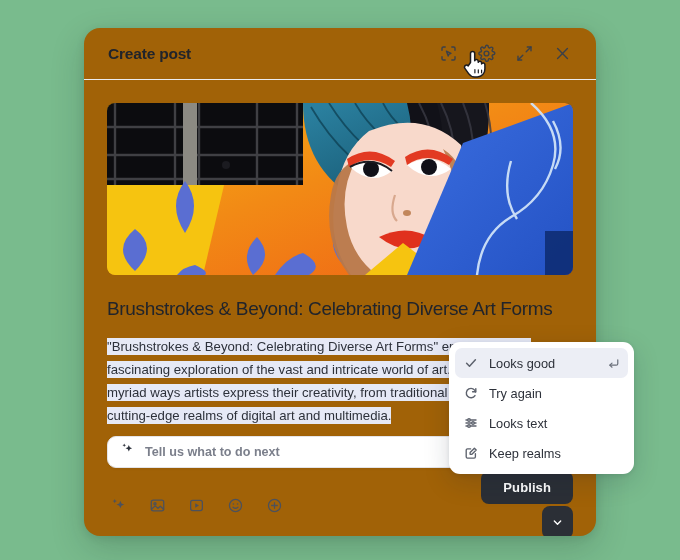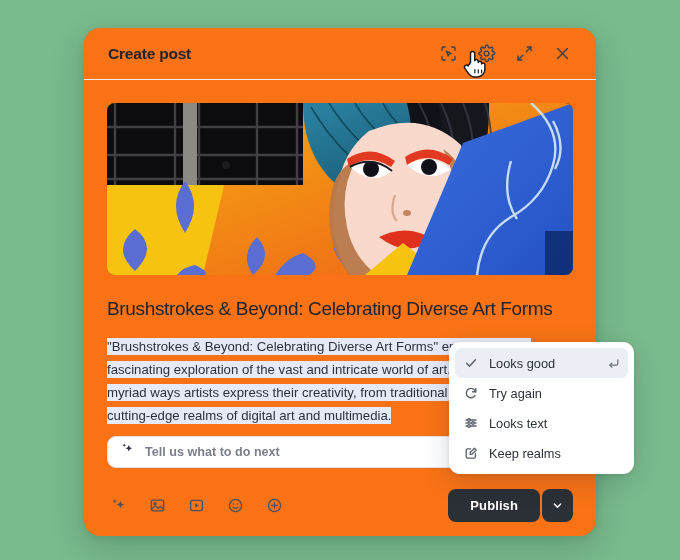--- a/index.html
+++ b/index.html
@@ -16,21 +16,21 @@
     -webkit-font-smoothing: antialiased;
   }
 
   
   .modal {
     position: absolute;
     left: 84px;
     top: 28px;
     width: 512px;
     height: 508px;
-    background: #f97316;
+    background: #a16207;
     border-radius: 16px;
     box-shadow: 0 12px 34px rgba(20,40,30,0.20), 0 2px 8px rgba(20,40,30,0.10);
     overflow: hidden;
   }
 
   
   .modal-header {
     position: relative;
     height: 52px;
     border-bottom: 1px solid #ececee;
@@ -145,22 +145,23 @@
   .footer-tools { display: flex; align-items: center; gap: 17px; }
   .tool-btn {
     width: 22px; height: 22px;
     display: flex; align-items: center; justify-content: center;
     color: #4c515c;
     cursor: pointer;
   }
   .publish-group {
     margin-left: auto;
     display: flex;
-    align-items: center;
+    align-items: flex-end;
     gap: 2px;
+    flex-direction: column;
   }
   .publish-btn {
     background: #2b2f36;
     color: #ffffff;
     font-size: 13px;
     font-weight: bold;
     border: none;
     border-radius: 8px;
     padding: 0 22px;
     height: 33px;

